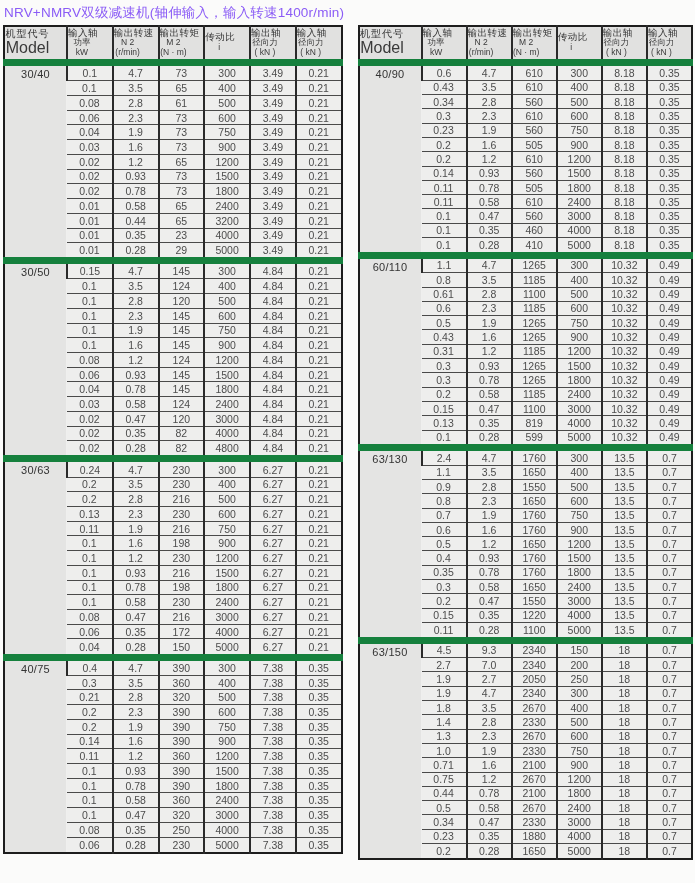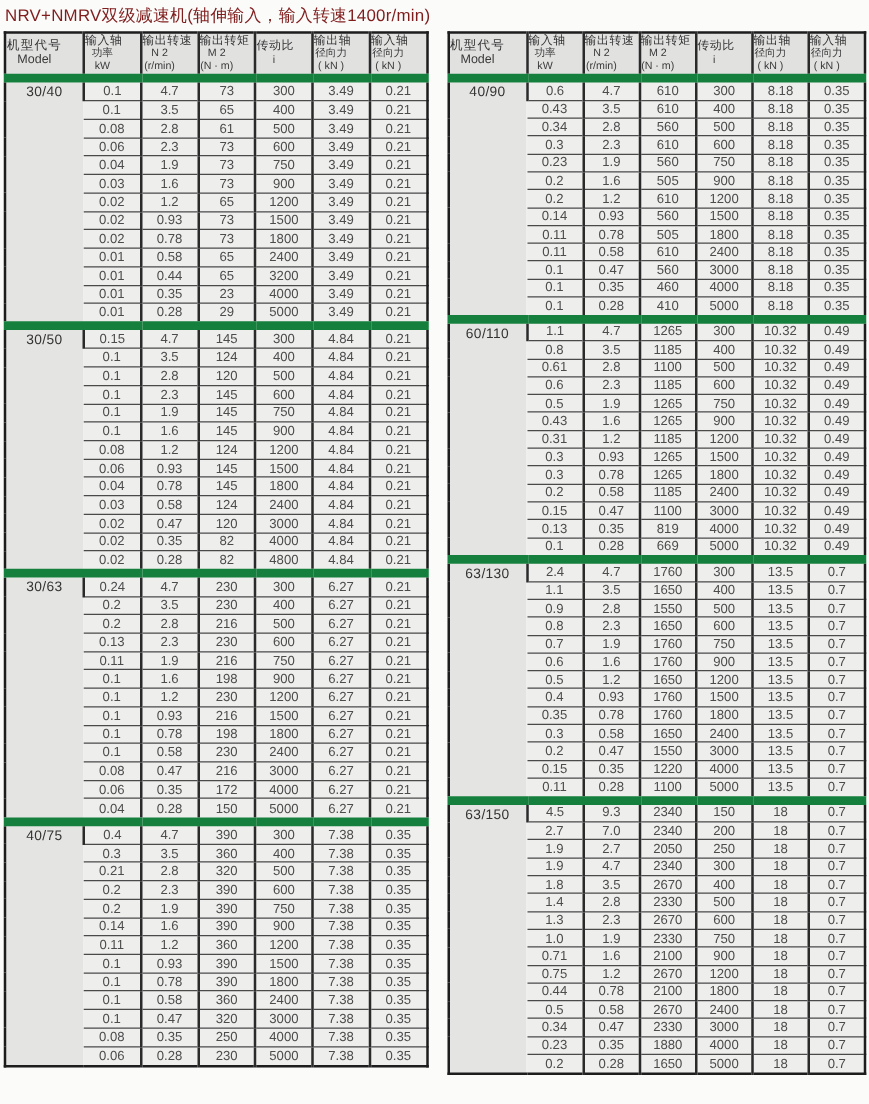--- a/index.html
+++ b/index.html
@@ -11,21 +11,21 @@
   .page {
     width: 695px;
     height: 883px;
     box-sizing: border-box;
     padding: 3px 2px 2px 3px;
     background: #fbfbfa;
     overflow: hidden;
   }
   .titles {
     margin: 1px 0 3px 1px;
-    color: #7f1d1d;
+    color: #8b5cf6;
   }
   .title-line {
     font-size: 13.5px;
     line-height: 1.3;
     letter-spacing: 0.2px;
     white-space: nowrap;
   }
   .tables-wrap {
     display: flex;
     gap: 15px;
@@ -50,21 +50,21 @@
     font-weight: normal;
     padding: 1px 16px 2px 0;
     vertical-align: middle;
     height: 28px;
   }
   table.spec th:first-child { border-left: none; }
   .hl { text-align: center; line-height: 1.12; white-space: nowrap; }
   .hl.zh  { font-size: 9.5px; letter-spacing: 0.5px; }
   .hl.sub { font-size: 8.5px; letter-spacing: 0px; color: #3a3a3a; }
   th.col-model .hl.zh  { font-size: 10px; letter-spacing: 1px; }
-  th.col-model .hl.sub { font-size: 10px; }
+  th.col-model .hl.sub { font-size: 16px; }
 
   table.spec td {
     border-left: 2px solid #2a2a2a;
     border-top: 1px solid #4a4a4a;
     text-align: center;
     vertical-align: middle;
     padding: 0 1px;
     overflow: hidden;
     white-space: nowrap;
   }
@@ -810,21 +810,21 @@
             <td class="data-cell">0.13</td>
             <td class="data-cell">0.35</td>
             <td class="data-cell">819</td>
             <td class="data-cell">4000</td>
             <td class="data-cell">10.32</td>
             <td class="data-cell">0.49</td>
           </tr>
           <tr>
             <td class="data-cell">0.1</td>
             <td class="data-cell">0.28</td>
-            <td class="data-cell">669</td>
+            <td class="data-cell">599</td>
             <td class="data-cell">5000</td>
             <td class="data-cell">10.32</td>
             <td class="data-cell">0.49</td>
           </tr>
           <tr class="section-start">
             <td class="model-cell" rowspan="13">63/130</td>
             <td class="data-cell">2.4</td>
             <td class="data-cell">4.7</td>
             <td class="data-cell">1760</td>
             <td class="data-cell">300</td>

